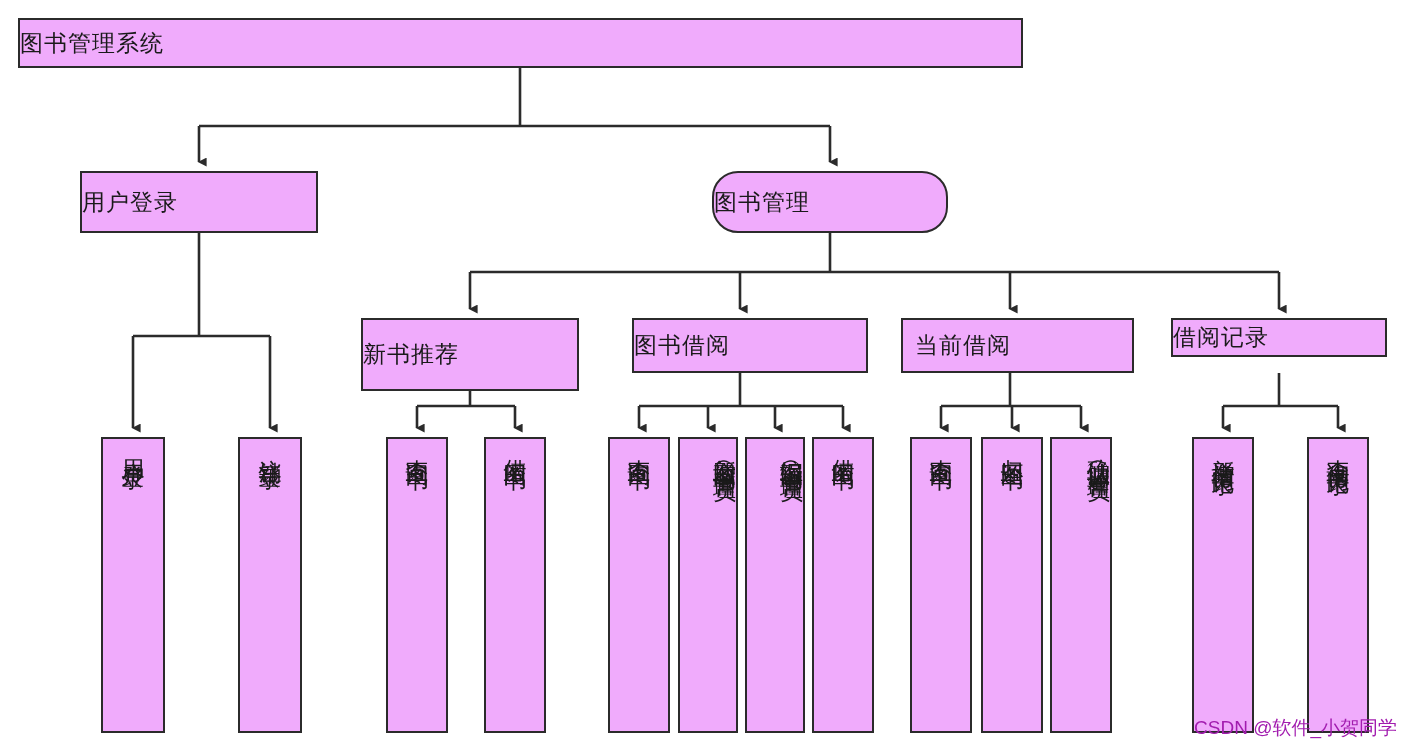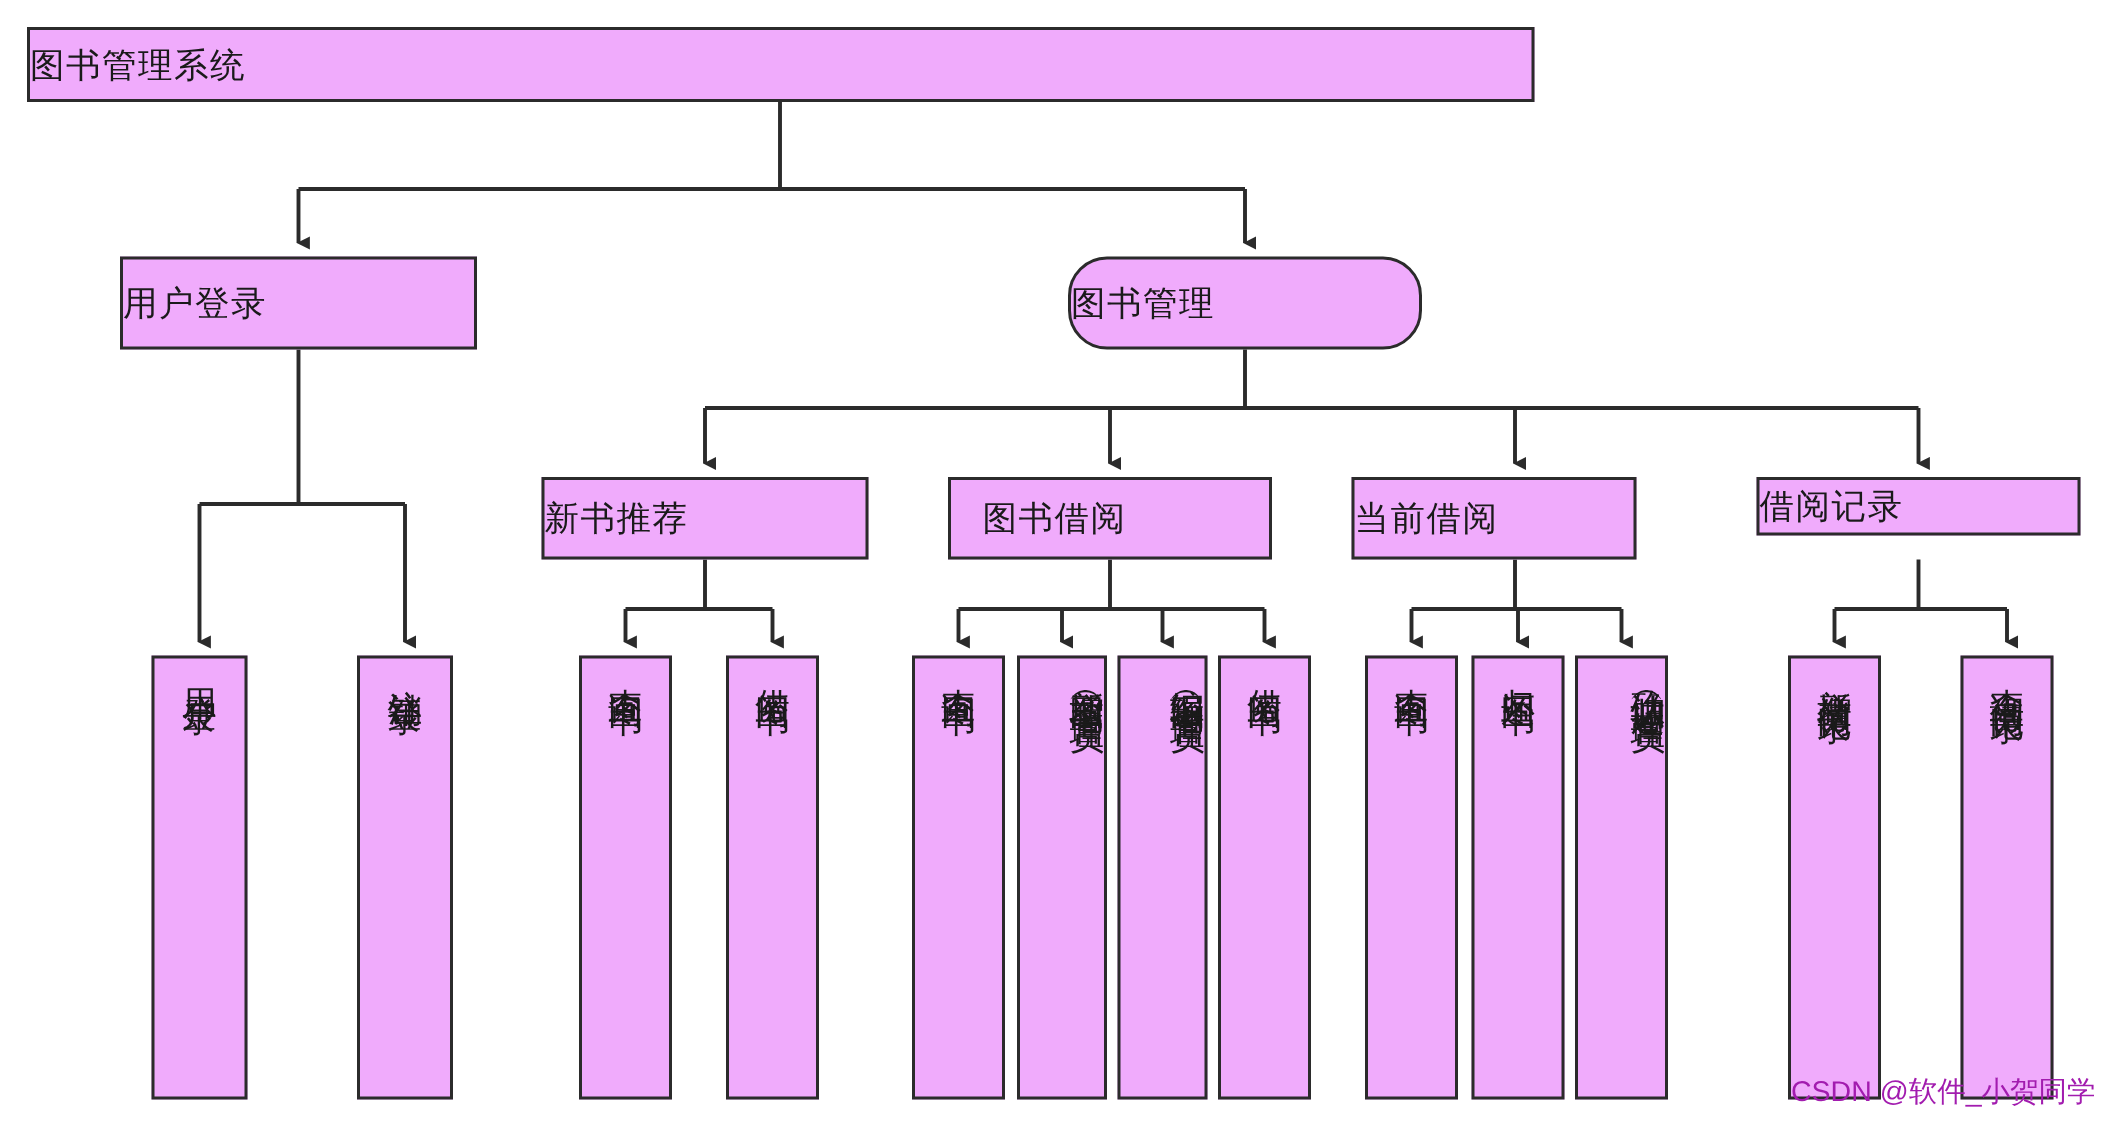--- a/index.html
+++ b/index.html
@@ -115,27 +115,27 @@
     <span class="node-label">图书管理系统</span>
   </div>
 
   <div class="node-box horiz" style="left:80px; top:171px; width:238px; height:62px;">
     <span class="node-label">用户登录</span>
   </div>
   <div class="node-box horiz" style="left:712px; top:171px; width:236px; height:62px;border-radius:26px;">
     <span class="node-label">图书管理</span>
   </div>
 
-  <div class="node-box horiz" style="left:361px; top:318px; width:218px; height:55px;">
+  <div class="node-box horiz" style="left:361px; top:318px; width:218px; height:73px;">
     <span class="node-label">新书推荐</span>
   </div>
-  <div class="node-box horiz" style="left:632px; top:318px; width:216px; height:55px;padding-left:21px;">
+  <div class="node-box horiz" style="left:632px; top:318px; width:236px; height:55px;">
     <span class="node-label">图书借阅</span>
   </div>
-  <div class="node-box horiz" style="left:901px; top:318px; width:190px; height:55px;">
+  <div class="node-box horiz" style="left:901px; top:318px; width:233px; height:55px;padding-left:12px;">
     <span class="node-label">当前借阅</span>
   </div>
   <div class="node-box horiz" style="left:1171px; top:318px; width:216px; height:39px;">
     <span class="node-label">借阅记录</span>
   </div>
 
   <div id="leaf-layer">
       <div class="node-box vert" style="left: 101px; top: 437px; width: 64px; height: 296px;">
         <span class="node-label">用户登录</span>
       </div>

